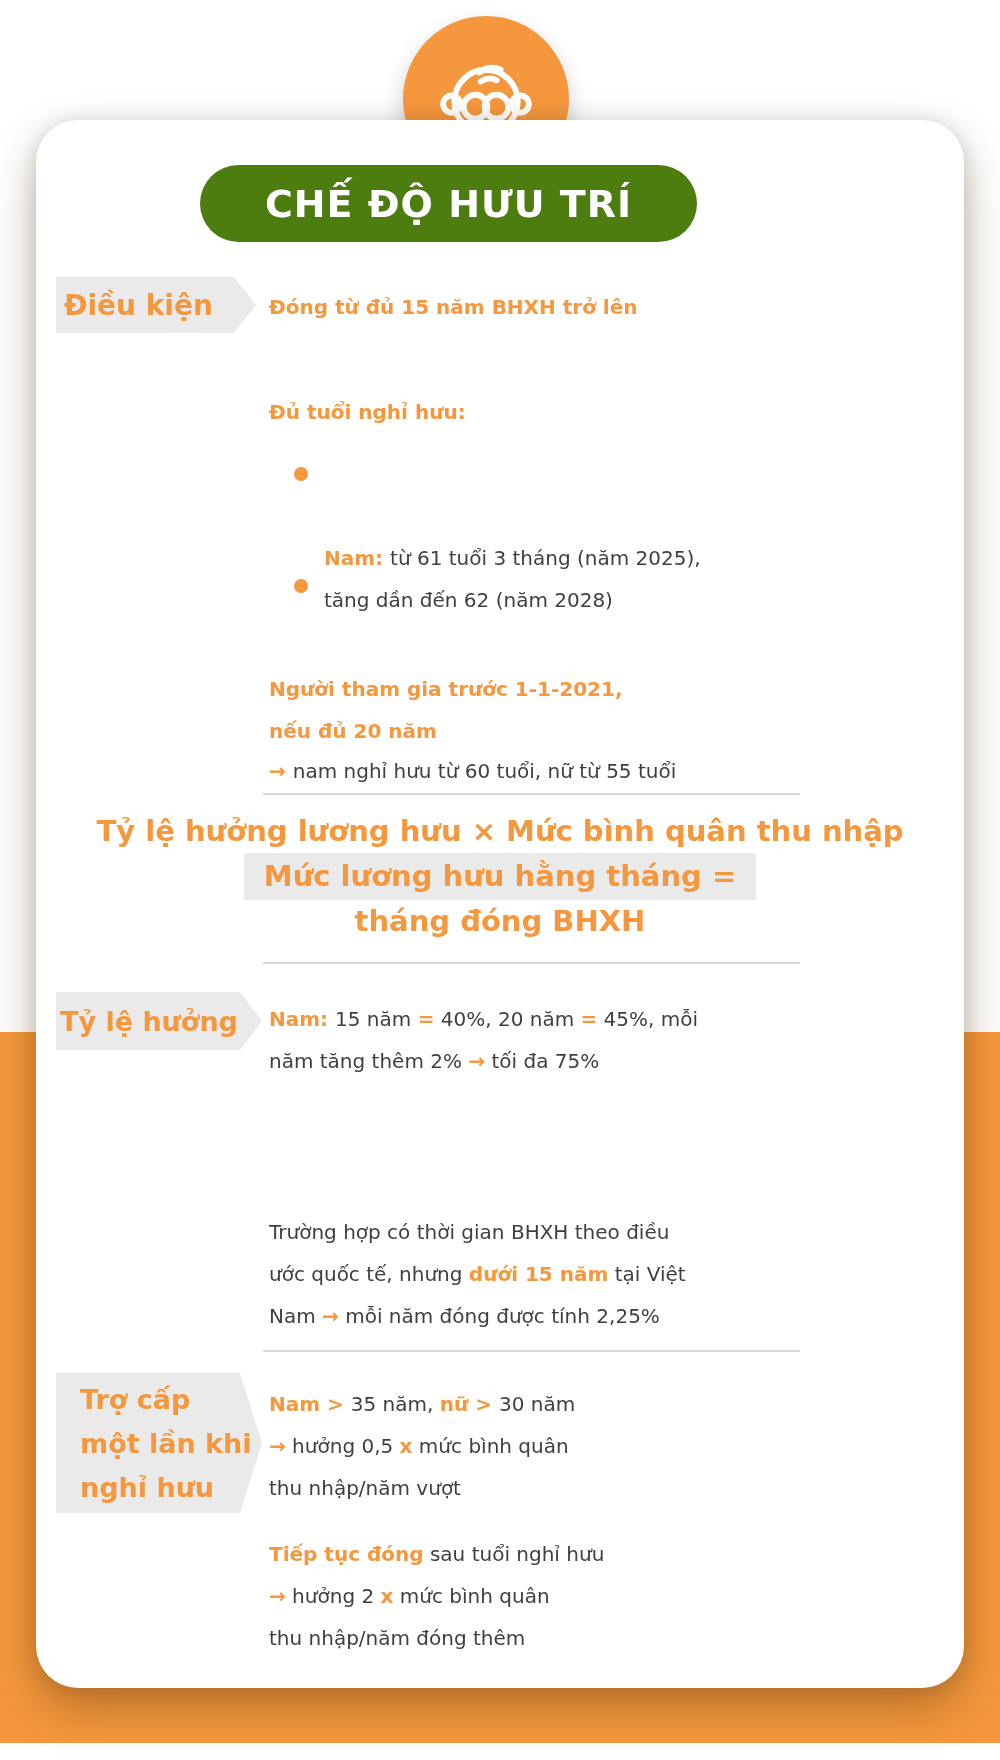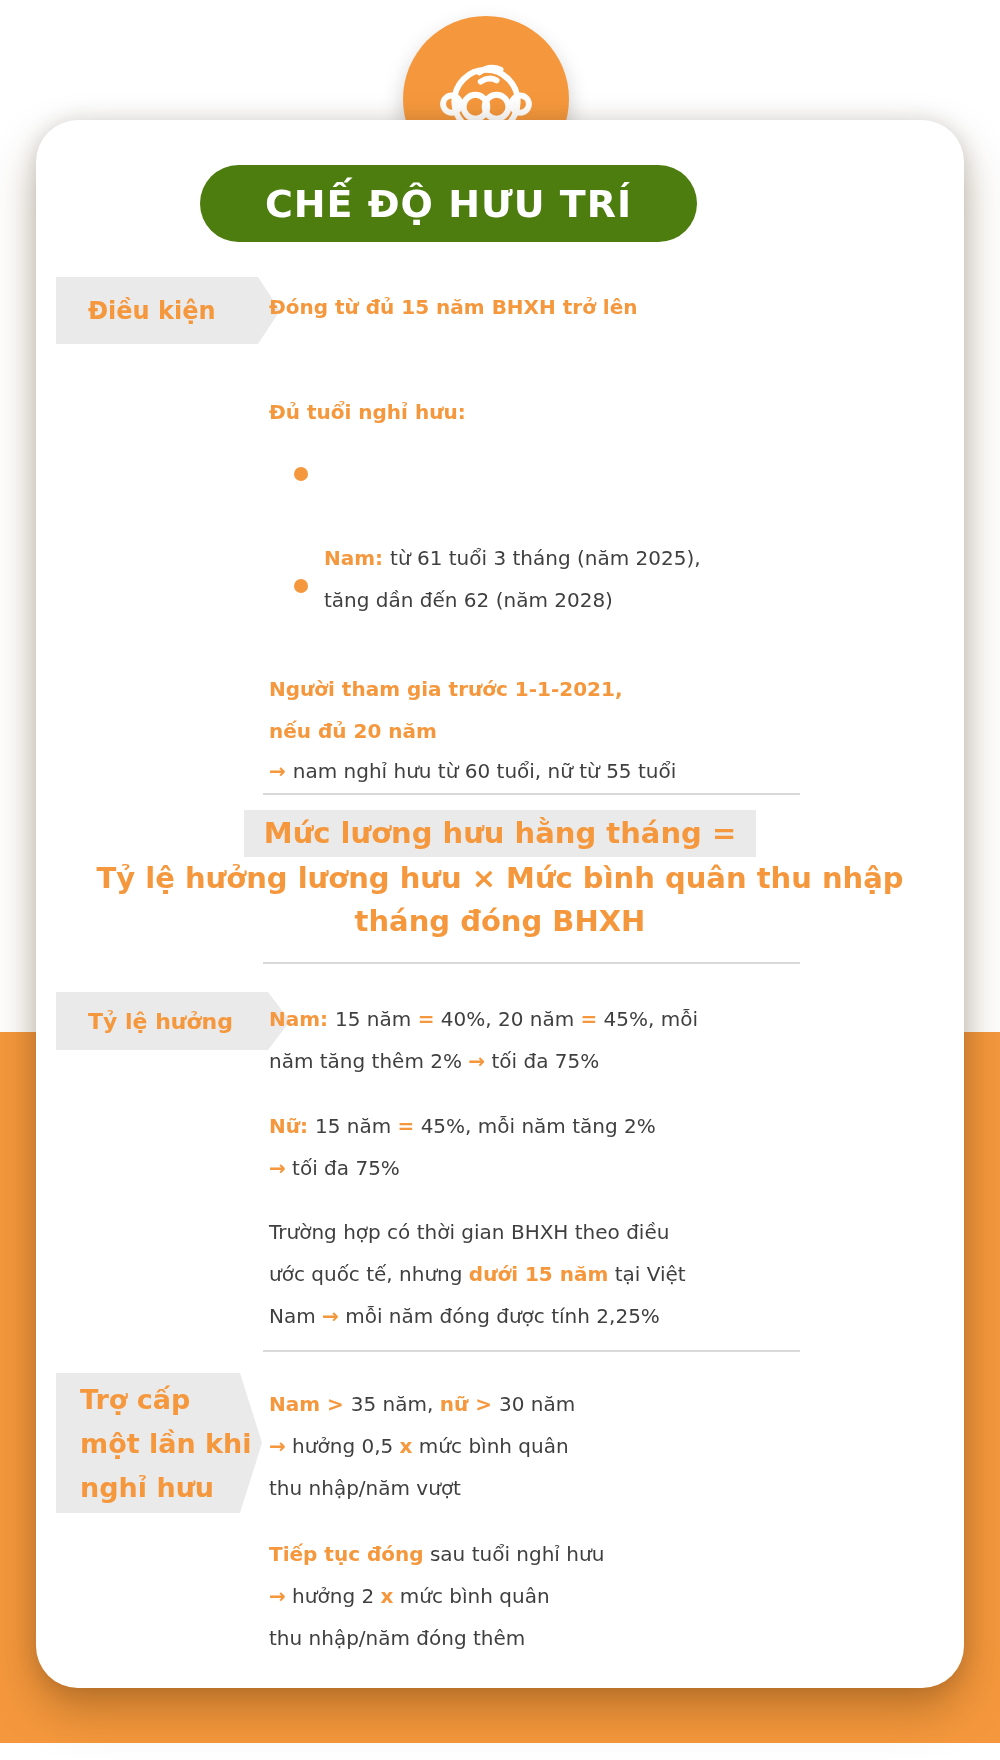--- a/index.html
+++ b/index.html
@@ -22,22 +22,22 @@
   .pill{
     position:absolute;left:164px;top:45px;width:497px;height:77px;background:#4d7c0f;
     border-radius:42px;color:#ffffff;font-weight:bold;font-size:38px;letter-spacing:1px;
     display:flex;align-items:center;justify-content:center;
   }
   .label{
     position:absolute;left:20px;background:#eaeaea;color:#f5973c;font-weight:bold;
     clip-path:polygon(0 0, calc(100% - 22px) 0, 100% 50%, calc(100% - 22px) 100%, 0 100%);
     white-space:pre-line;
   }
-  .lab1{top:157px;width:192px;height:67px;font-size:24px;display:flex;align-items:center;padding-left:32px;}
-  .lab2{top:872px;width:202px;height:58px;font-size:22px;display:flex;align-items:center;padding-left:32px;}
+  .lab1{top:157px;width:192px;height:56px;font-size:28px;display:flex;align-items:center;padding-left:8px;}
+  .lab2{top:872px;width:202px;height:58px;font-size:27px;display:flex;align-items:center;padding-left:4px;}
   .lab3{top:1253px;width:206px;height:140px;font-size:27px;line-height:44px;padding:5px 0 0 24px;box-sizing:border-box;}
   .blk{
     position:absolute;left:227px;width:656px;margin:6px;font-size:20px;line-height:42px;
     color:#3f3f3f;white-space:pre-line;
   }
   .hl{color:#f5973c;font-weight:bold;}
   .arrow{color:#f5973c;font-weight:bold;}
   .bullet{padding-left:55px;box-sizing:border-box;}
   .dot{position:absolute;left:25px;top:14px;width:14px;height:14px;border-radius:50%;background:#f5983d;}
   .divider{position:absolute;left:227px;width:537px;height:2px;background:#d9d9d9;}
@@ -79,32 +79,30 @@
     <span class="dot"></span>
   </div>
 
   <p class="blk" style="top:542px"><span class="hl">Người tham gia trước 1-1-2021,
 nếu đủ 20 năm</span></p>
   <p class="blk" style="top:624px"><span class="arrow">→ </span><span>nam nghỉ hưu từ 60 tuổi, nữ từ 55 tuổi</span></p>
 
   <div class="divider" style="top:673px"></div>
 
   <div class="formula">
+    <div>Tỷ lệ hưởng lương hưu × Mức bình quân thu nhập</div>
     <div><span class="f1">Mức lương hưu hằng tháng =</span></div>
-    <div>Tỷ lệ hưởng lương hưu × Mức bình quân thu nhập</div>
     <div>tháng đóng BHXH</div>
   </div>
 
   <div class="divider" style="top:842px"></div>
 
   <div class="label lab2">Tỷ lệ hưởng</div>
   <p class="blk" style="top:872px"><span class="hl">Nam: </span><span>15 năm </span><span class="hl">=</span><span> 40%, 20 năm </span><span class="hl">=</span><span> 45%, mỗi
 năm tăng thêm 2% </span><span class="arrow">→</span><span> tối đa 75%</span></p>
-  <p class="blk" style="top:979px"><span class="hl">Nữ: </span><span>15 năm </span><span class="hl">=</span><span> 45%, mỗi năm tăng 2%
-</span><span class="arrow">→</span><span> tối đa 75%</span></p>
   <p class="blk" style="top:1085px"><span>Trường hợp có thời gian BHXH theo điều
 ước quốc tế, nhưng </span><span class="hl">dưới 15 năm</span><span> tại Việt
 Nam </span><span class="arrow">→</span><span> mỗi năm đóng được tính 2,25%</span></p>
 
   <div class="divider" style="top:1230px"></div>
 
   <div class="label lab3">Trợ cấp
 một lần khi
 nghỉ hưu</div>
   <p class="blk" style="top:1257px"><span class="hl">Nam </span><span class="hl">&gt; </span><span>35 năm, </span><span class="hl">nữ </span><span class="hl">&gt; </span><span>30 năm

